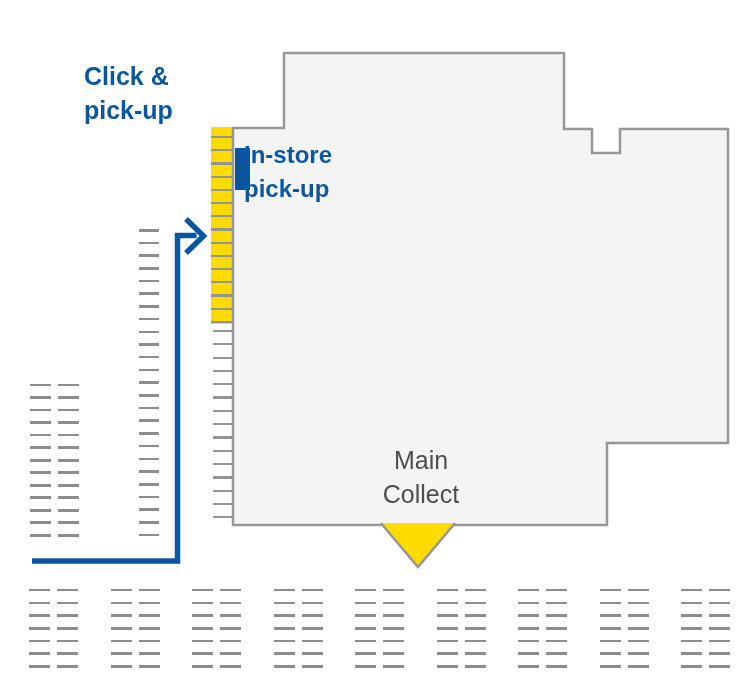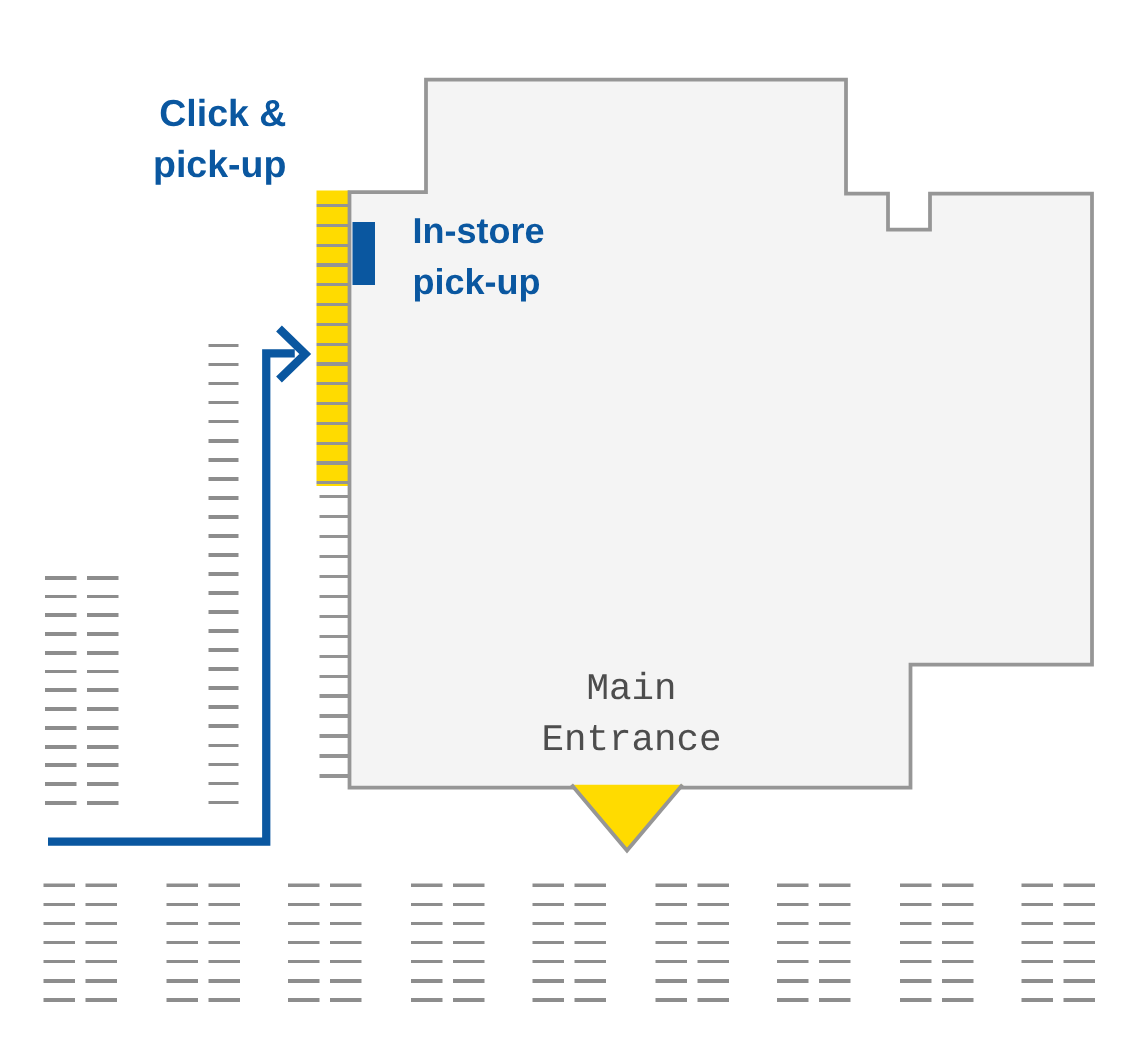--- a/index.html
+++ b/index.html
@@ -29,26 +29,26 @@
       transparent 0 3px,
       var(--tick) 3px 5.2px,
       transparent 5.2px 13.3px);
   }
   
   .pcol{position:absolute;}
 
   .label{position:absolute;line-height:34px;}
   .label div{white-space:nowrap;}
   .blue-label{color:var(--blue);font-weight:bold;}
-  .cc-label{left:102px;top:59px;font-size:25px;text-align:right;}
-  .instore-label{left:275px;top:138px;font-size:24px;}
+  .cc-label{left:84px;top:59px;font-size:25px;}
+  .instore-label{left:244px;top:138px;font-size:24px;}
   .entrance-label{
     left:350px;top:443px;width:142px;
     font-size:25px;color:var(--label-gray);
-    text-align:center;font-weight:400;font-family:Liberation Mono, monospace;
+    text-align:center;font-weight:400;
   }
   svg{position:absolute;left:0;top:0;}
 </style>
 </head>
 <body>
 
 <div class="stage" id="stage">
 
   <div class="abs cc-strip"></div>
 
@@ -67,21 +67,21 @@
     <div>pick-up</div>
   </div>
 
   <div class="label blue-label instore-label">
     <div>In-store</div>
     <div>pick-up</div>
   </div>
 
   <div class="label entrance-label">
     <div>Main</div>
-    <div>Entrance</div>
+    <div>Collect</div>
   </div>
 
 <div class="pcol" style="left: 29px; top: 589px; width: 21px; height: 79.2px; background: repeating-linear-gradient(to bottom,var(--marking) 0 2.5px,transparent 2.5px 12.7px);"></div>
     <div class="pcol" style="left: 57px; top: 589px; width: 21px; height: 79.2px; background: repeating-linear-gradient(to bottom,var(--marking) 0 2.5px,transparent 2.5px 12.7px);"></div>
     <div class="pcol" style="left: 110.5px; top: 589px; width: 21px; height: 79.2px; background: repeating-linear-gradient(to bottom,var(--marking) 0 2.5px,transparent 2.5px 12.7px);"></div>
     <div class="pcol" style="left: 138.5px; top: 589px; width: 21px; height: 79.2px; background: repeating-linear-gradient(to bottom,var(--marking) 0 2.5px,transparent 2.5px 12.7px);"></div>
     <div class="pcol" style="left: 192px; top: 589px; width: 21px; height: 79.2px; background: repeating-linear-gradient(to bottom,var(--marking) 0 2.5px,transparent 2.5px 12.7px);"></div>
     <div class="pcol" style="left: 220px; top: 589px; width: 21px; height: 79.2px; background: repeating-linear-gradient(to bottom,var(--marking) 0 2.5px,transparent 2.5px 12.7px);"></div>
     <div class="pcol" style="left: 273.5px; top: 589px; width: 21px; height: 79.2px; background: repeating-linear-gradient(to bottom,var(--marking) 0 2.5px,transparent 2.5px 12.7px);"></div>
     <div class="pcol" style="left: 301.5px; top: 589px; width: 21px; height: 79.2px; background: repeating-linear-gradient(to bottom,var(--marking) 0 2.5px,transparent 2.5px 12.7px);"></div>

